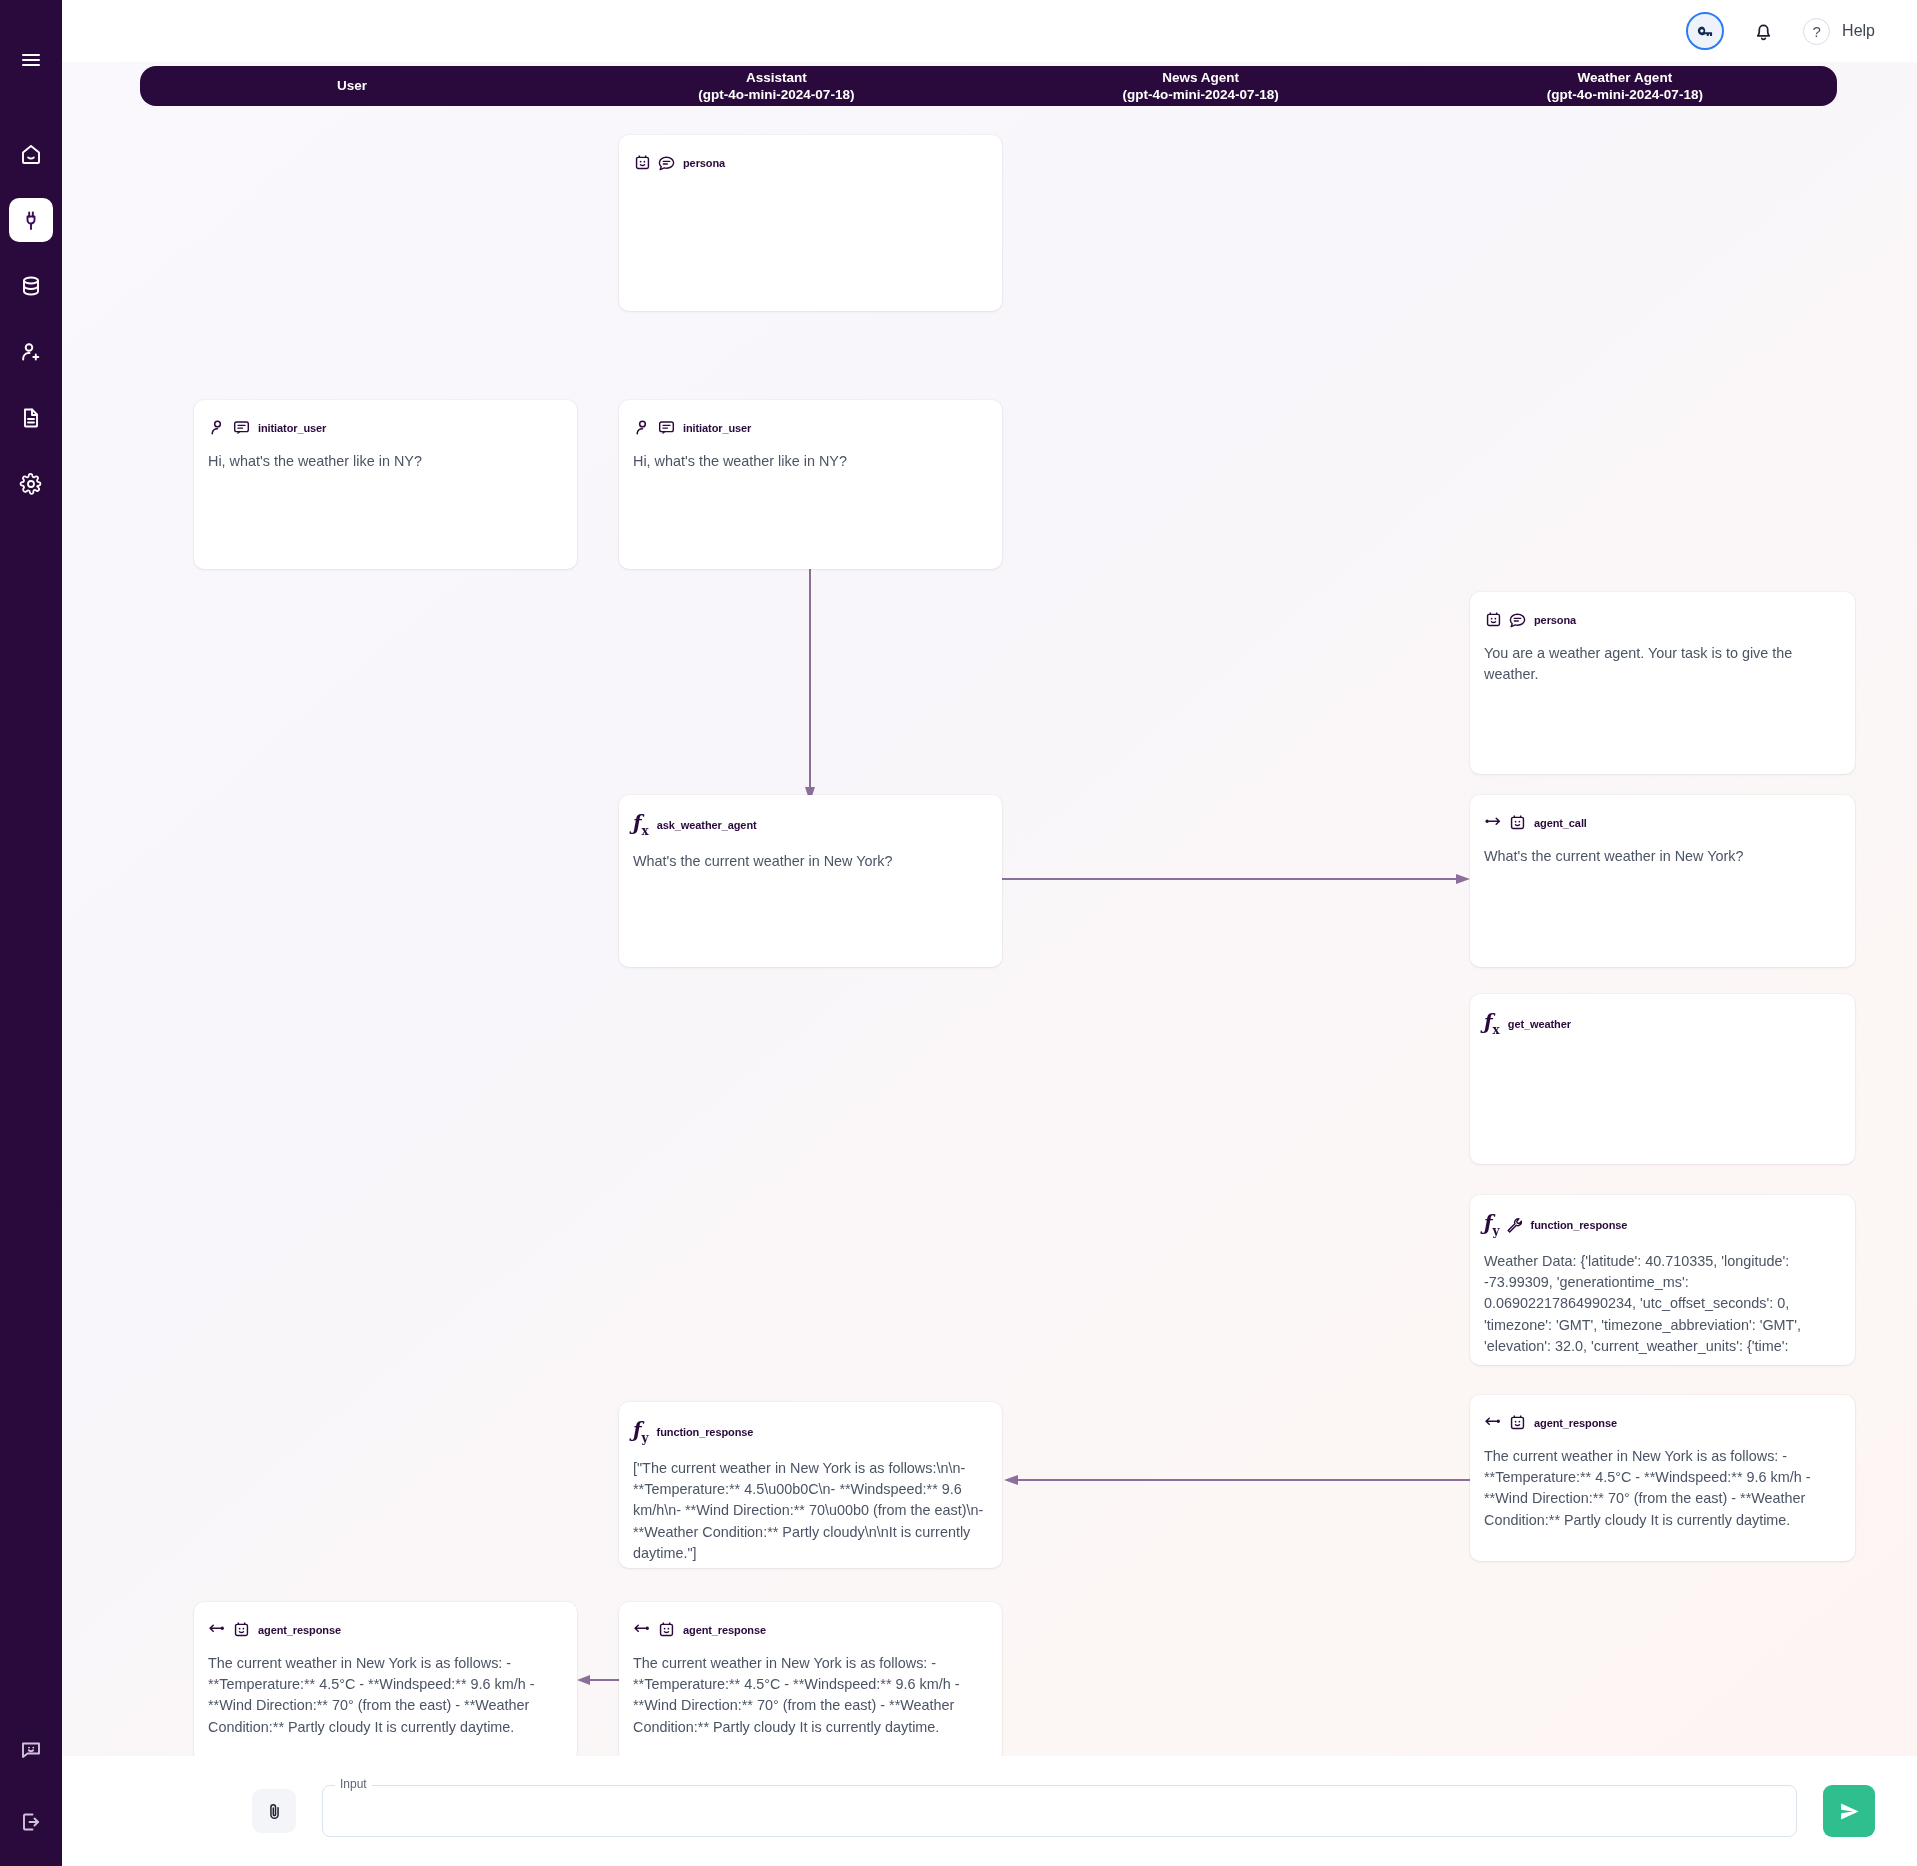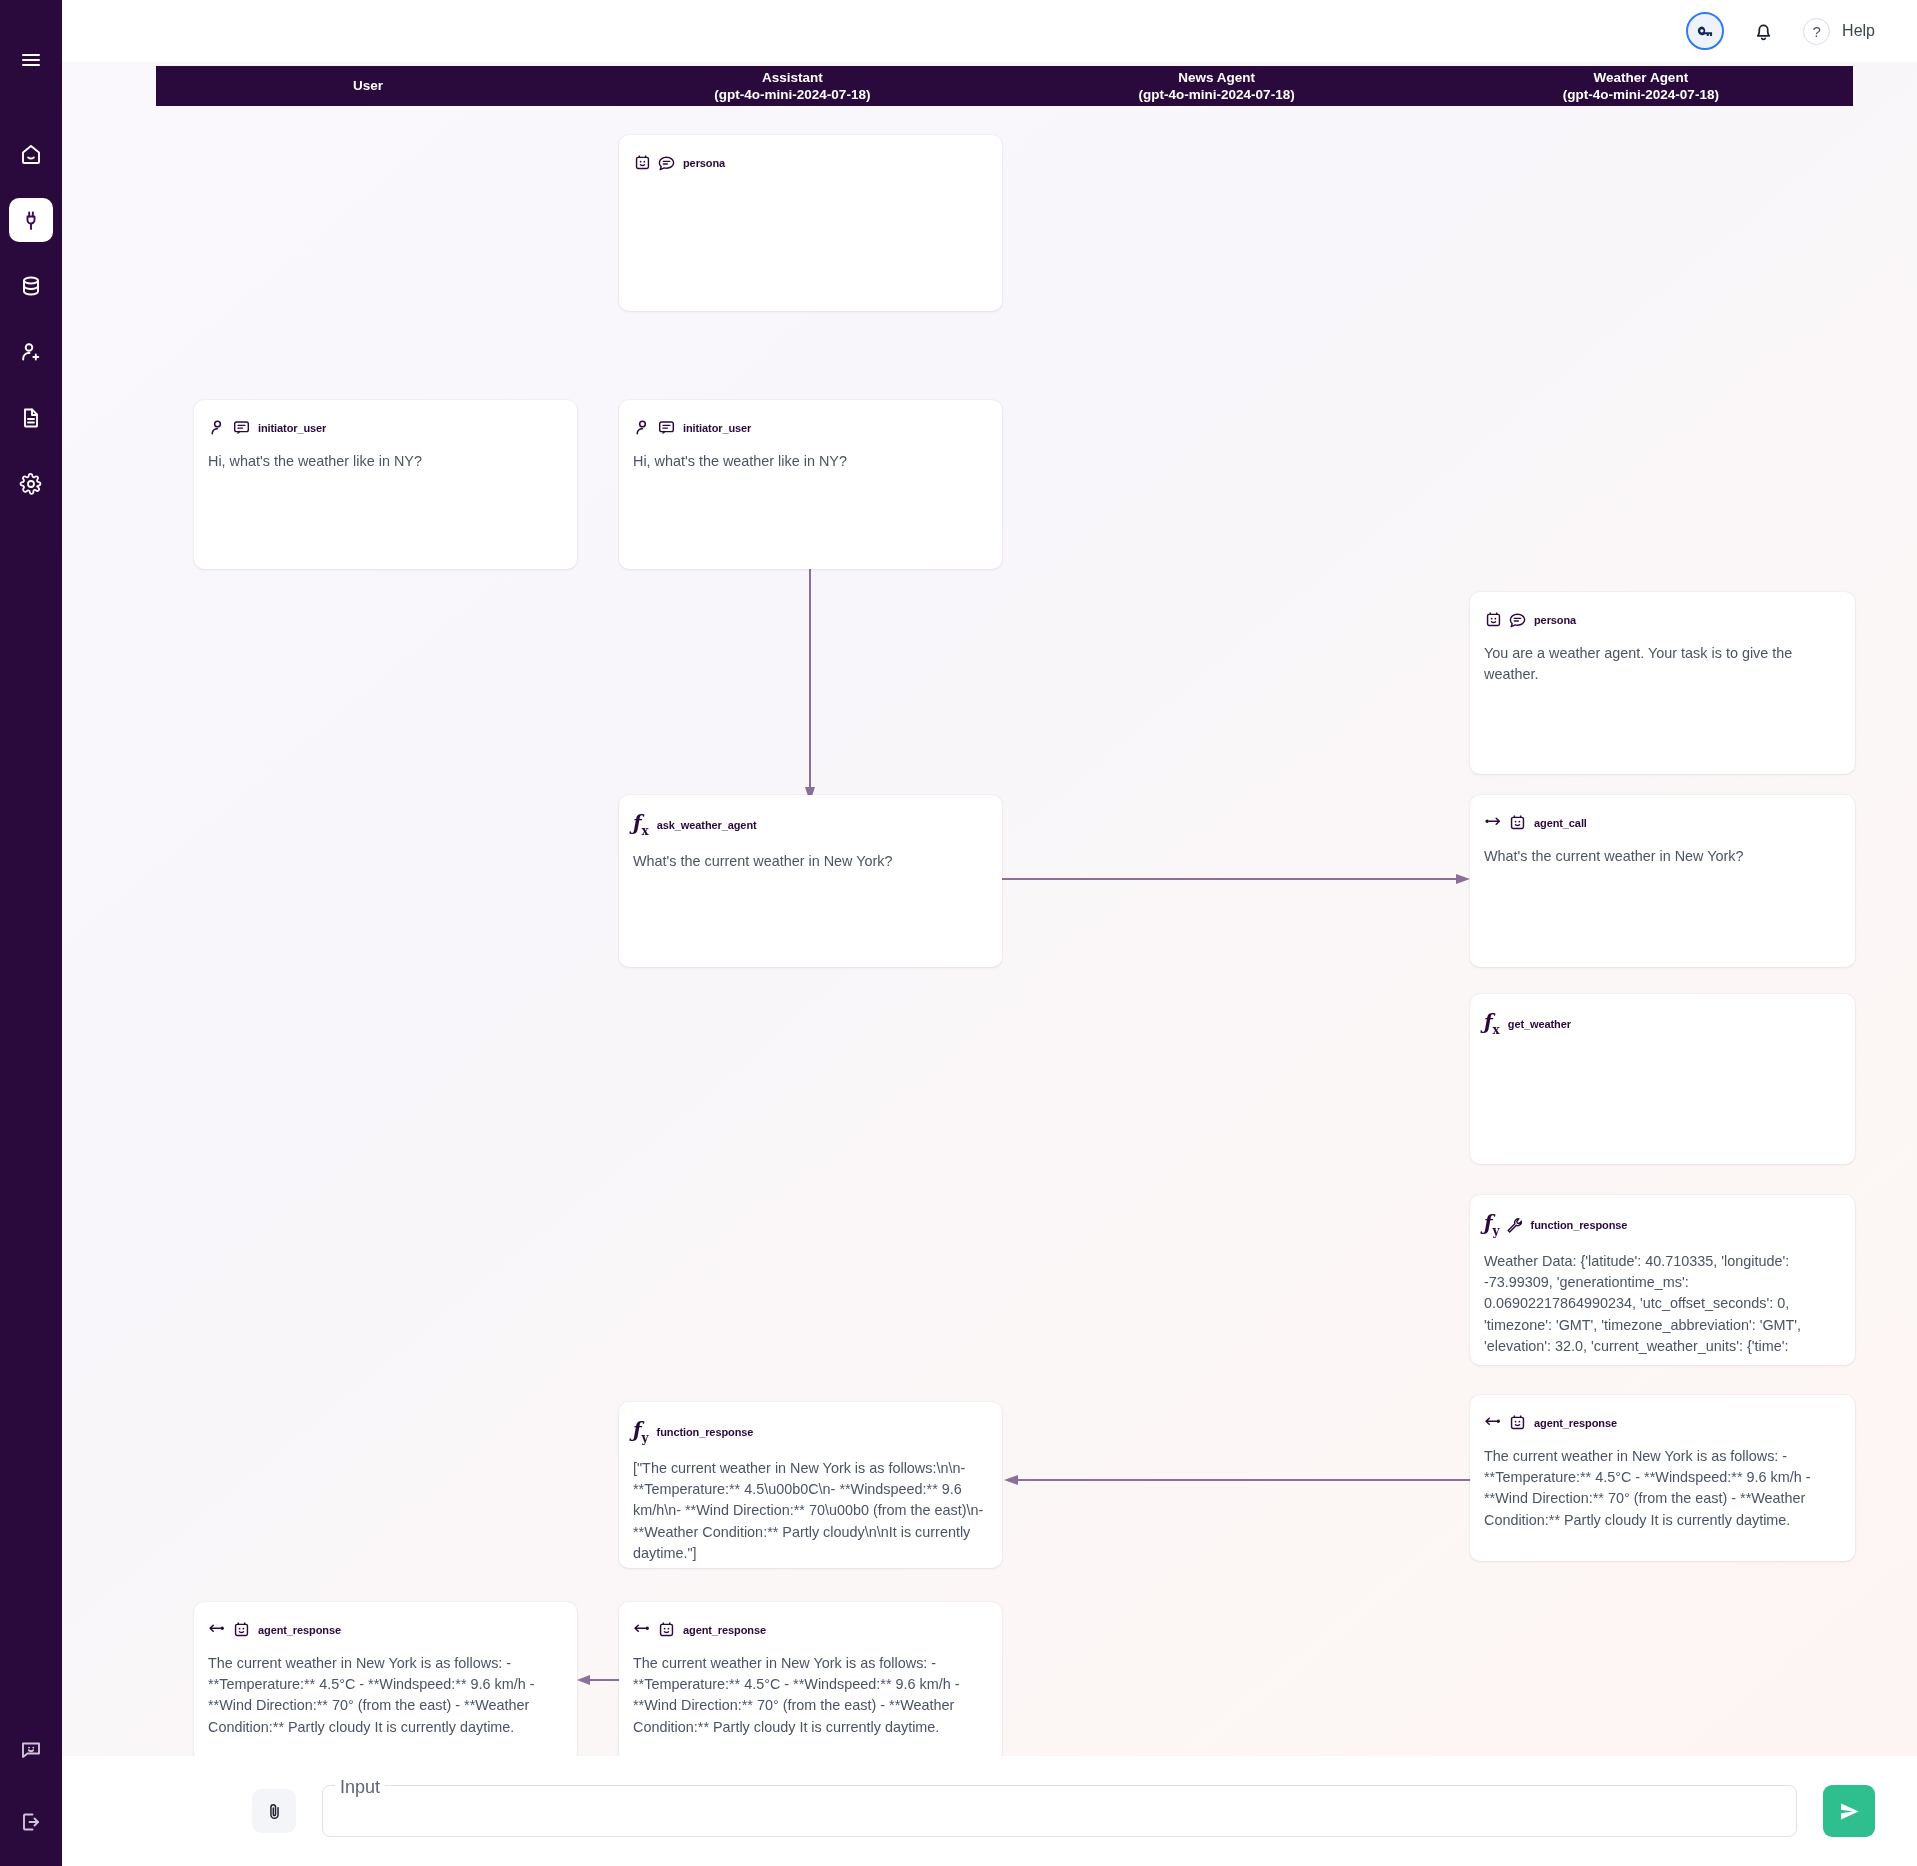--- a/index.html
+++ b/index.html
@@ -64,22 +64,22 @@
 
   
   .canvas {
     flex: 1 1 auto; position: relative; min-height: 0;
     background: linear-gradient(140deg,#faf8fc 0%, #f8f6fb 35%, #fcf7f6 72%, #fdf5f3 100%);
     overflow: hidden;
   }
 
   
   .colbar {
-    position: absolute; left: 94px; top: 4px; width: 1697px; height: 40px;
-    background: #2A0A3C; border-radius: 0;
+    position: absolute; left: 78px; top: 4px; width: 1697px; height: 40px;
+    background: #2A0A3C; border-radius: 16px;
     display: flex; color: #ffffff;
   }
   .colbar .col {
     flex: 1 1 0; display: flex; flex-direction: column;
     align-items: center; justify-content: center;
     font-size: 13.5px; font-weight: 700; line-height: 1.28;
   }
   .colbar .col .model { font-weight: 700; }
 
   
@@ -127,21 +127,21 @@
     flex: 0 0 44px;
   }
   .clip-btn svg { width: 19px; height: 19px; }
   .field-wrap { flex: 1 1 auto; position: relative; height: 52px; }
   .field {
     width:100%; height:52px; border:1px solid #dbe2f0; border-radius:8px;
     background:#fff;
   }
   .field-legend {
     position:absolute; top:-8px; left: 13px; background:#fff; padding: 0 5px;
-    font-size: 18px; color:#5d6478;
+    font-size: 12px; color:#5d6478;
   }
   .field-input {
     position:absolute; inset:0; border:0; background:transparent; outline:none;
     padding: 0 16px; font-size: 15px; color:#2b3142;
     font-family: "Liberation Sans", sans-serif;
   }
   .send-btn {
     width: 52px; height: 52px; border-radius: 9px; background:#2FBF8F;
     display:flex; align-items:center; justify-content:center; color:#fff;
     flex: 0 0 52px;

